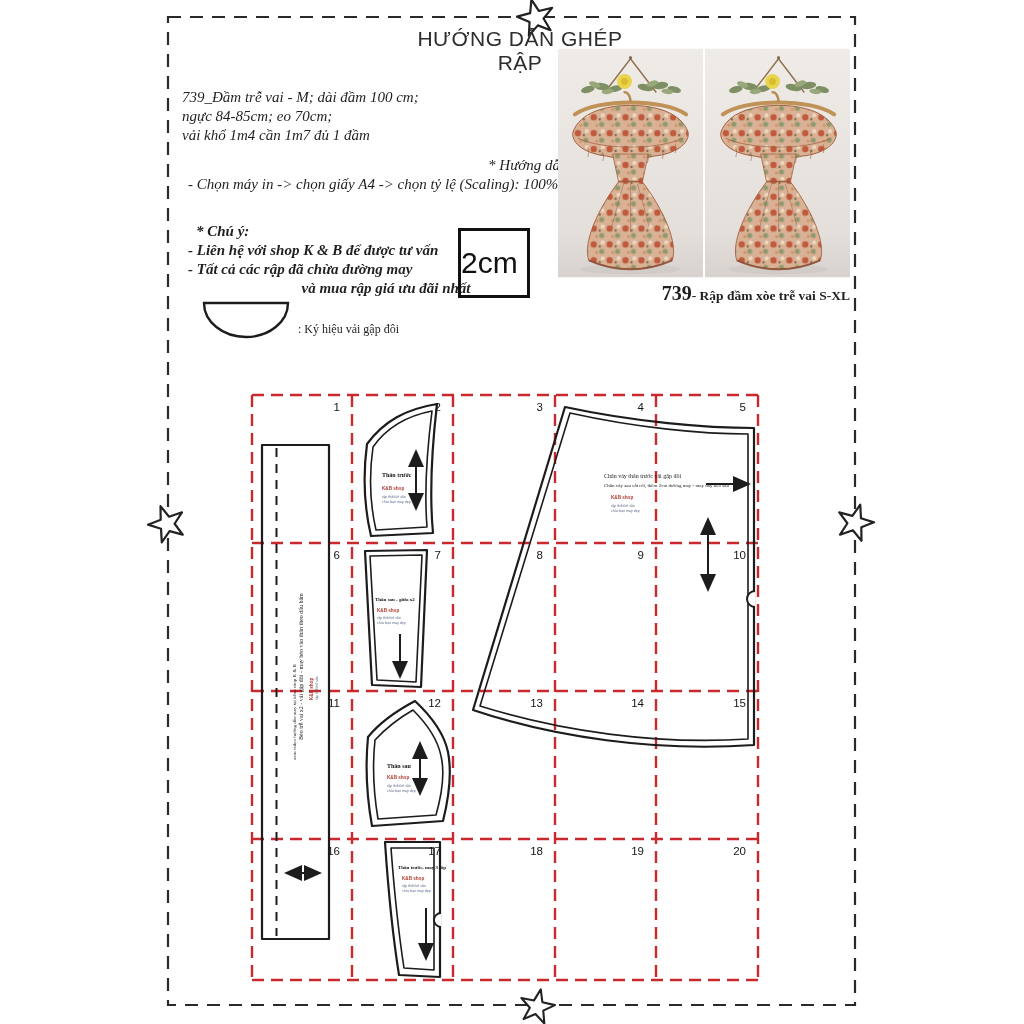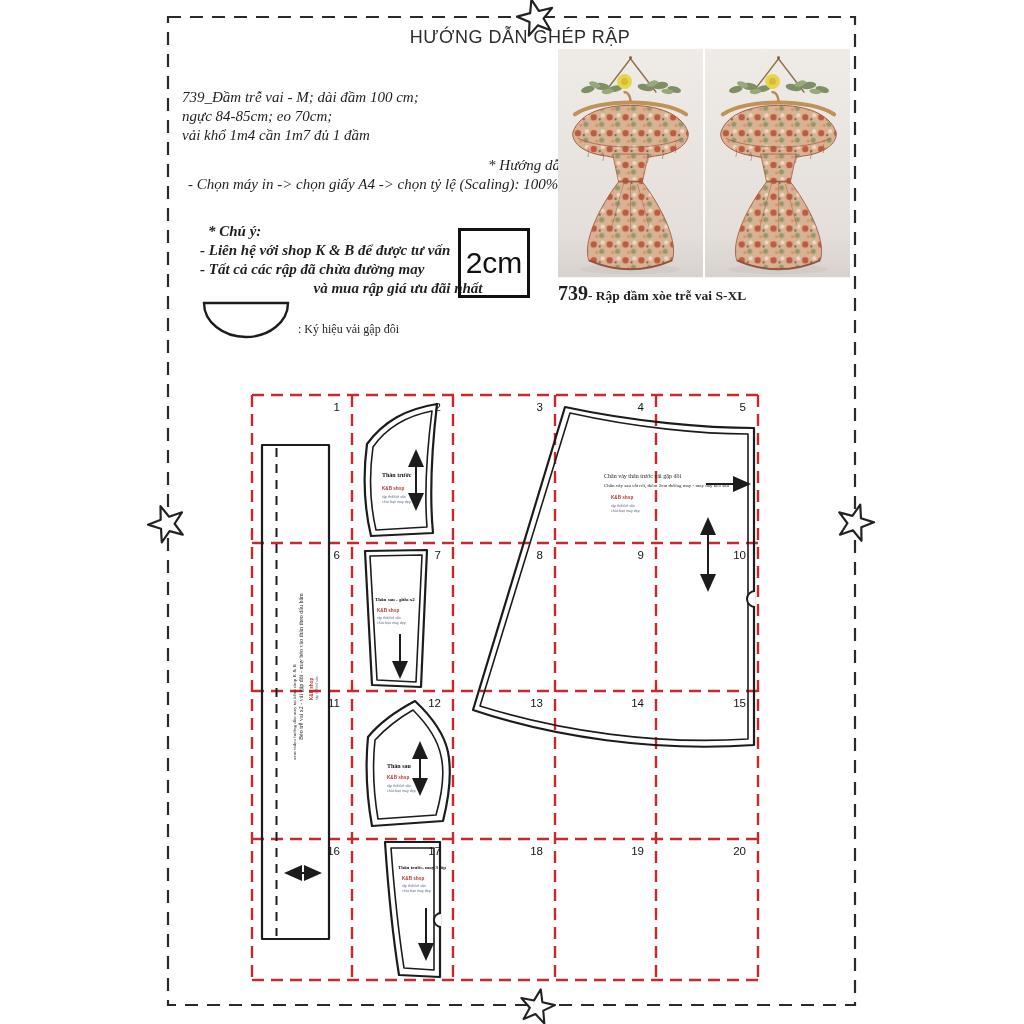--- a/index.html
+++ b/index.html
@@ -3,40 +3,40 @@
 <meta charset="utf-8">
 <style>
   html,body{margin:0;padding:0;}
   body{width:1024px;height:1024px;position:relative;background:#ffffff;overflow:hidden;
        font-family:"Liberation Serif",serif;color:#1f1f1f;}
   .abs{position:absolute;}
   
   #frame{left:0;top:0;width:1024px;height:1024px;z-index:0;}
   
   #title{left:396px;top:27px;width:248px;text-align:center;z-index:2;
-         font-family:"Liberation Sans",sans-serif;font-size:18px;letter-spacing:.5px;color:#2d2d2d;}
+         font-family:"Liberation Sans",sans-serif;font-size:21px;letter-spacing:.5px;color:#2d2d2d;}
   
   .tblock{z-index:2;font-size:15px;line-height:19px;font-style:italic;}
   #specs{left:182px;top:88px;width:380px;}
   #printguide{left:188px;top:156px;width:400px;}
   #printguide .head{margin-left:8px;text-align:right;}
-  #notes{left:200px;top:222px;width:380px;font-weight:bold;}
+  #notes{left:188px;top:222px;width:380px;font-weight:bold;}
   #notes .head{margin-left:8px;}
   #notes .indent{margin-left:16px;text-align:center;}
   
   #scalebox{left:458px;top:228px;width:66px;height:64px;border:3px solid #111;z-index:2;
-            display:flex;align-items:center;justify-content:center;
+            display:flex;align-items:center;
             font-family:"Liberation Sans",sans-serif;font-size:30px;color:#111;}
   
   #foldsym{left:200px;top:299px;width:92px;height:44px;z-index:2;}
   #foldlabel{left:298px;top:322px;z-index:2;font-size:12px;}
   
   #photos{left:558px;top:48px;width:292px;height:230px;z-index:2;display:flex;gap:2px;background:#fff;}
   .photo-panel{width:145px;height:230px;display:block;}
-  #caption{left:558px;top:282px;width:292px;text-align:left;z-index:2;font-weight:bold;}
+  #caption{left:558px;top:282px;width:292px;text-align:right;z-index:2;font-weight:bold;}
   #caption .num{font-size:20px;}
   #caption .txt{font-size:13.5px;}
   
   #pattern{left:248px;top:391px;width:516px;height:616px;z-index:1;}
   
   .gline{stroke:#c9282d;stroke-width:2.4;stroke-dasharray:12 7;fill:none;}
   .pline{stroke:#1c1c1c;stroke-width:2.2;fill:none;stroke-linejoin:round;}
   .pline2{stroke:#1c1c1c;stroke-width:1.6;fill:none;stroke-linejoin:round;}
   .arrowln{stroke:#1c1c1c;stroke-width:2;fill:none;}
   .cellnum{font-family:"Liberation Sans",sans-serif;font-size:11.5px;fill:#151515;text-anchor:end;}

